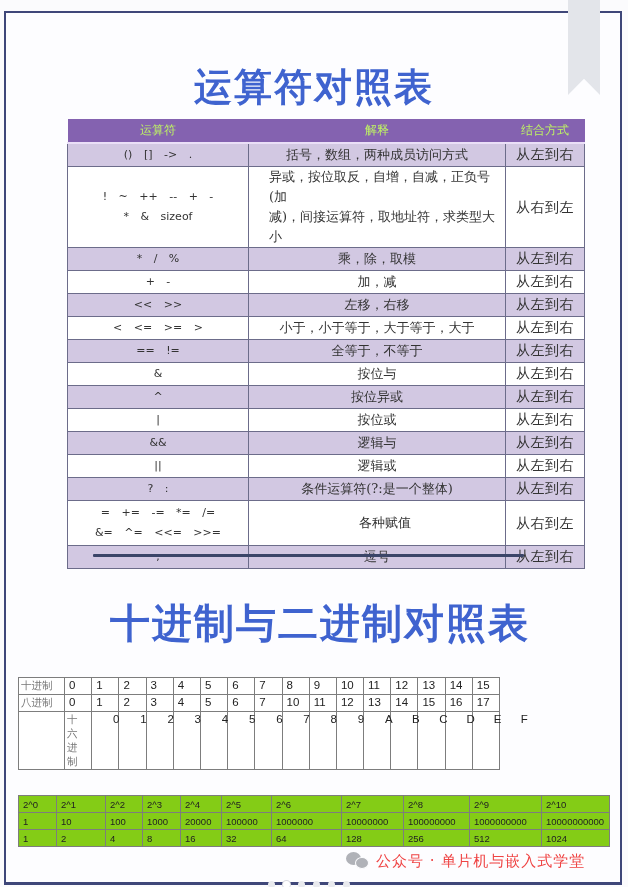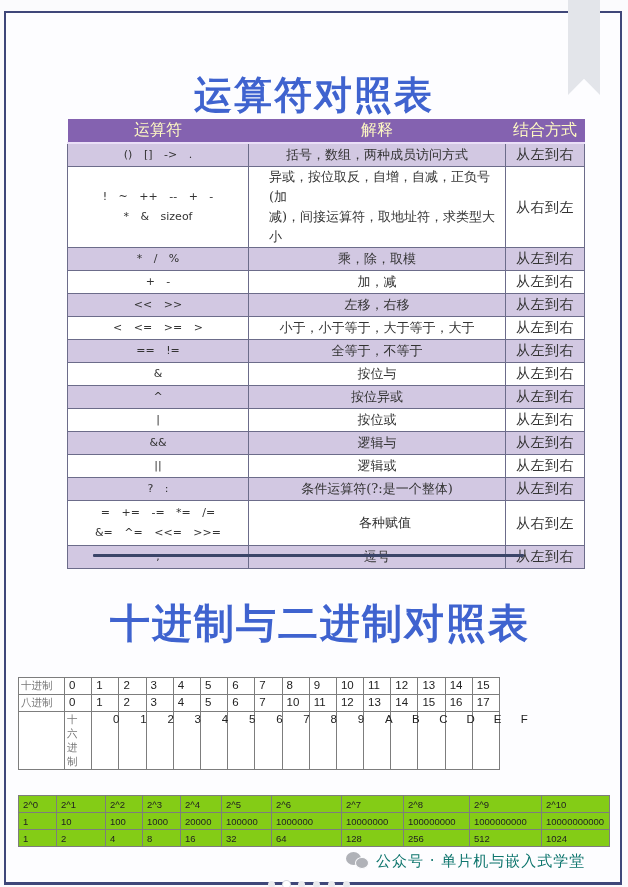--- a/index.html
+++ b/index.html
@@ -13,31 +13,31 @@
   .ribbon {
     position: absolute; left: 568px; top: 0; width: 32px; height: 95px;
     background: #e3e5ea;
     clip-path: polygon(0 0, 100% 0, 100% 100%, 50% 83%, 0 100%);
   }
 
   .title {
     position: absolute; left: 0; width: 628px; text-align: center;
     color: #3f63cf; font-weight: bold; letter-spacing: 2px;
   }
-  .title-1 { top: 70px; font-size: 38px; }
+  .title-1 { top: 62px; font-size: 38px; }
   .title-2 { top: 596px; font-size: 40px; left: 6px; }
 
   
   .op-table {
     position: absolute; left: 67px; top: 119px; width: 517px;
     border-collapse: collapse; table-layout: fixed;
     font-family: "DejaVu Serif", "Liberation Serif", serif;
   }
   .op-table th {
-    background: #8462b0; color: #fef9c3; font-weight: normal; font-size: 16px;
+    background: #8462b0; color: #bef264; font-weight: normal; font-size: 12px;
     height: 24px; border-bottom: 2px solid #eadff7;
   }
   .op-table td {
     border: 1px solid #6c6c8a; text-align: center; font-size: 12px;
     color: #333; padding: 0 4px;
   }
   .op-table tr.shade td { background: #d2c8e2; }
   .op-table tr.plain td { background: #ffffff; }
   .op-table td.op { font-family: "DejaVu Sans", "Liberation Sans", sans-serif; font-size: 11px; word-spacing: 8px; }
   .op-table td.desc { font-size: 13px; }
@@ -72,21 +72,21 @@
     font-family: "Liberation Sans", "DejaVu Sans", sans-serif;
   }
   .pw-table td {
     border: 1px solid #7d7d7d; font-size: 9.5px; color: #222;
     padding: 0 4px; height: 17px; background: #84cc16; white-space: nowrap;
   }
 
   .watermark {
     position: absolute; left: 346px; top: 850px; height: 22px;
     display: flex; align-items: center; gap: 6px;
-    color: #0f766e; font-size: 15px; letter-spacing: 1px;
+    color: #ef4444; font-size: 15px; letter-spacing: 1px;
     font-family: "DejaVu Sans", sans-serif;
   }
   .wechat-icon { width: 24px; height: 20px; position: relative; }
   .wechat-icon .b1 { position: absolute; left: 0; top: 1px; width: 15px; height: 13px; border-radius: 50%; background: #b0b2b8; }
   .wechat-icon .b2 { position: absolute; left: 9px; top: 6px; width: 14px; height: 12px; border-radius: 50%; background: #b0b2b8; border: 1.5px solid #fdfdff; }
 
   .pager {
     position: absolute; left: 268px; top: 881px; display: flex; gap: 8px;
   }
   .pager span { width: 7px; height: 7px; border-radius: 50%; background: #e9eaee; }

